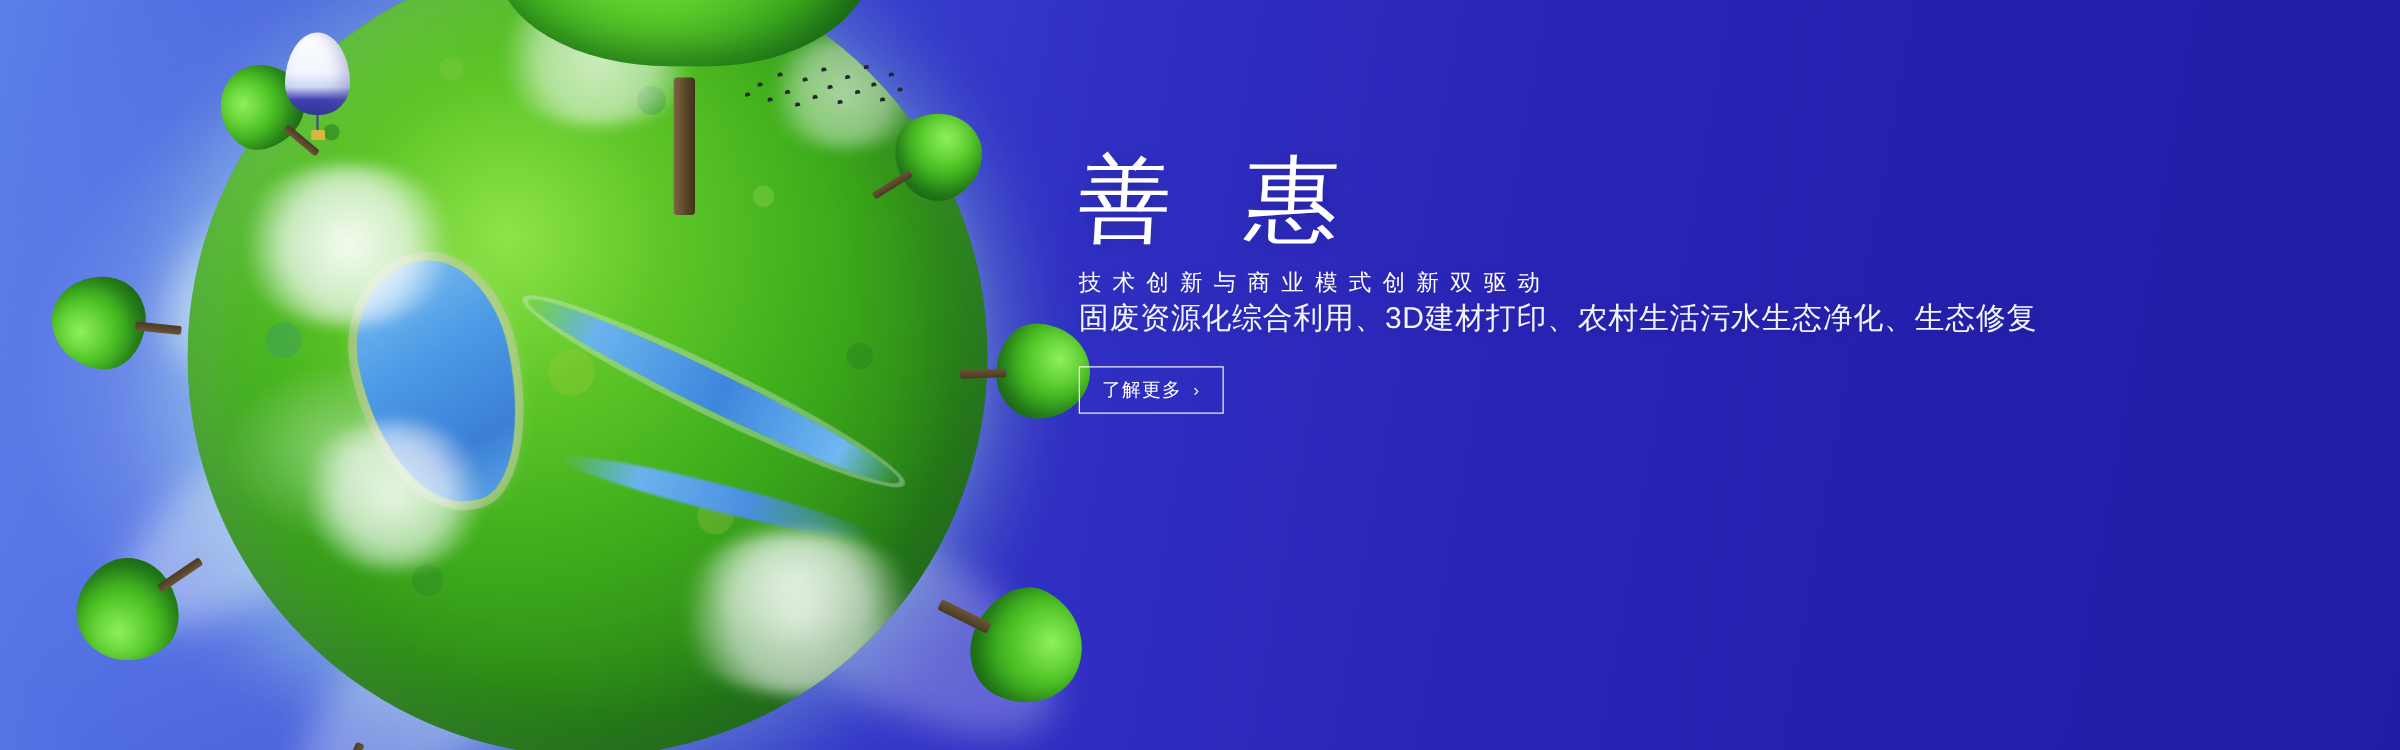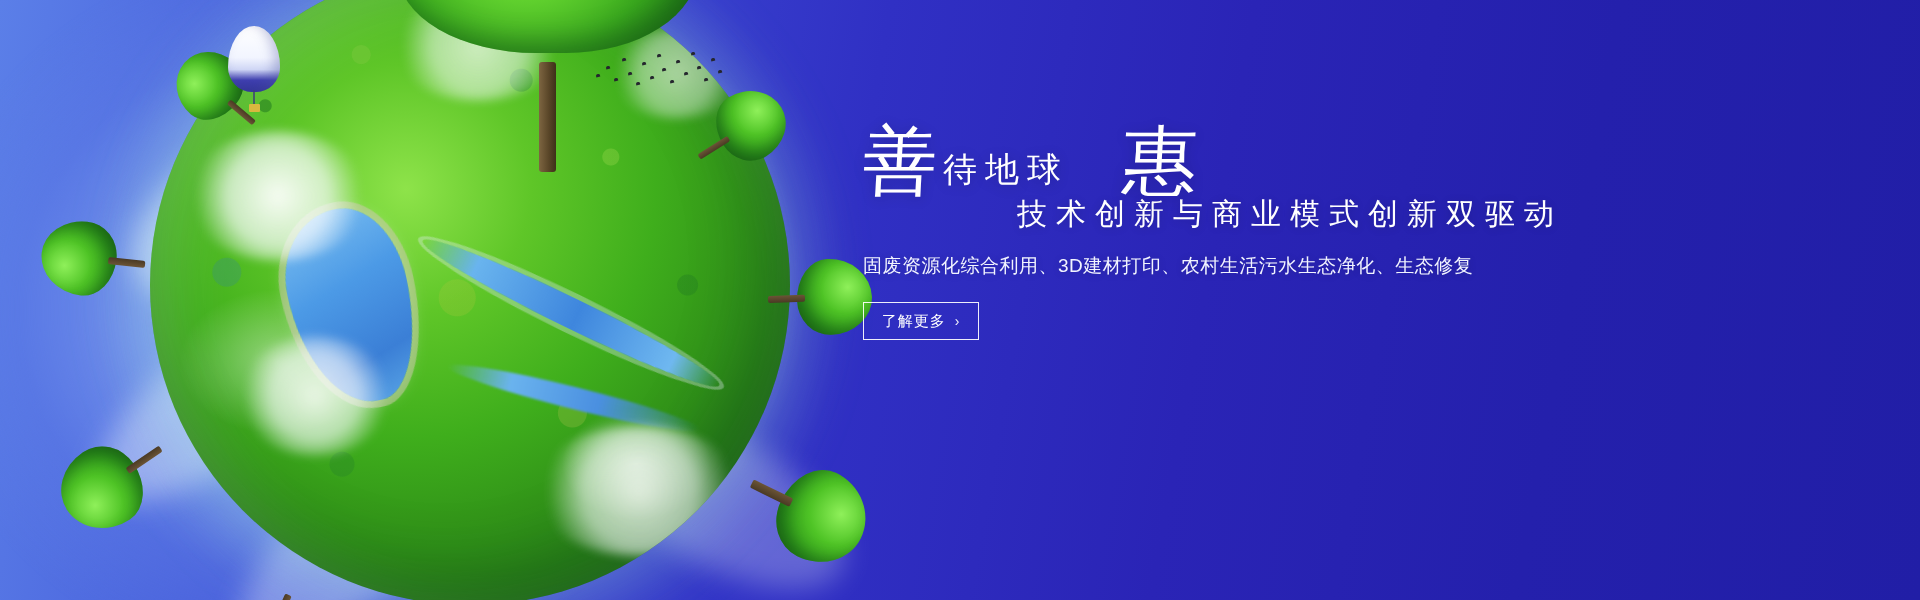--- a/index.html
+++ b/index.html
@@ -237,31 +237,30 @@
   .plain {
     font-family: "DejaVu Serif", "Liberation Serif", serif;
     font-size: 34px;
     font-weight: 400;
     letter-spacing: 8px;
     padding-bottom: 8px;
   }
   .gap { width: 54px; }
 
   .subtitle {
+    margin-top: 20px;
     color: #ffffff;
-    font-size: 30px;
+    font-size: 18px;
     letter-spacing: 9px;
     white-space: nowrap;
     text-shadow: 0 1px 10px rgba(0,0,0,0.16);
-    text-align: right;
   }
   .desc {
-    margin-top: 18px;
     color: #f2f4ff;
-    font-size: 19px;
+    font-size: 24px;
     letter-spacing: 0.5px;
     white-space: nowrap;
     text-shadow: 0 1px 8px rgba(0,0,0,0.16);
   }
   .cta {
     margin-top: 23px;
     display: inline-flex;
     align-items: center;
     justify-content: center;
     gap: 9px;
@@ -366,21 +365,20 @@
     <i style="left:103px; top:18px;"></i>
       <i style="left:110px; top:30px;"></i>
     <i style="left:117px; top:10px;"></i>
       <i style="left:124px; top:22px;"></i>
   </div>
 
   <div class="content">
 
     <div class="headline">
       <span class="brush">善</span>
-      <span class="plain">待地球</span>
       <span class="gap"></span>
       <span class="brush">惠</span>
     </div>
 
     <div class="subtitle">技术创新与商业模式创新双驱动</div>
 
     <div class="desc">固废资源化综合利用、3D建材打印、农村生活污水生态净化、生态修复</div>
 
     <button class="cta">
       <span>了解更多</span>

